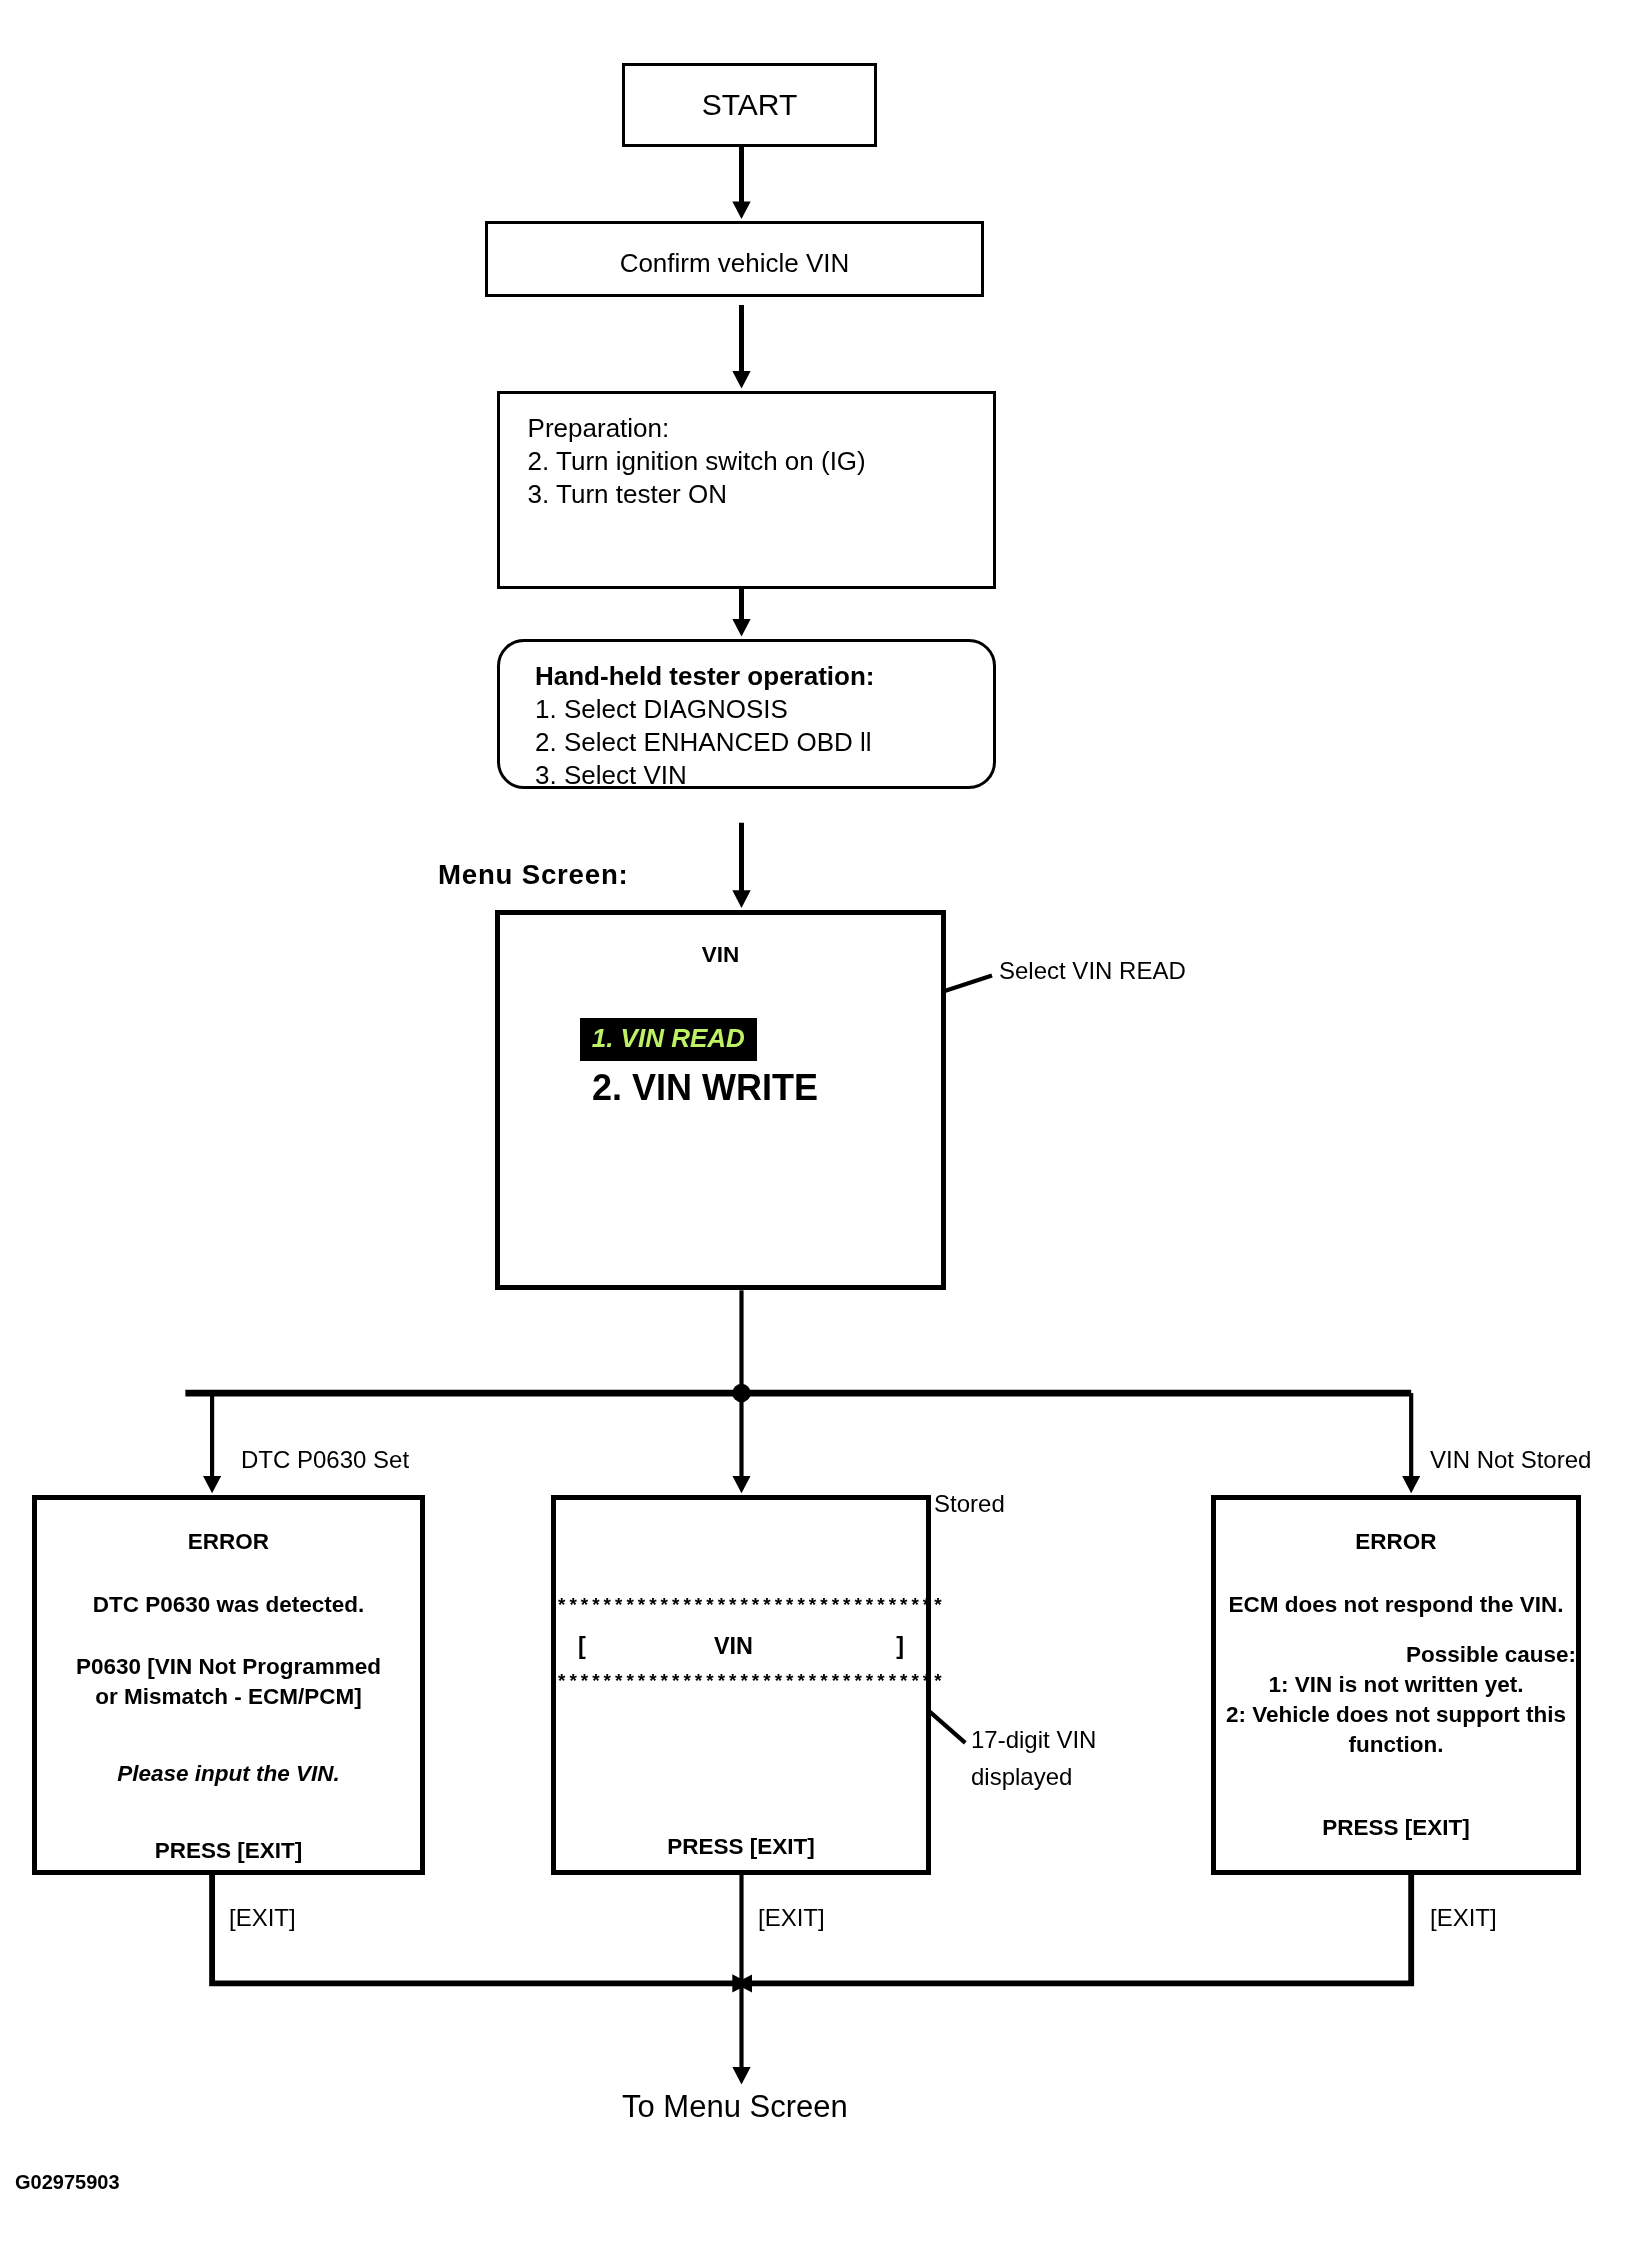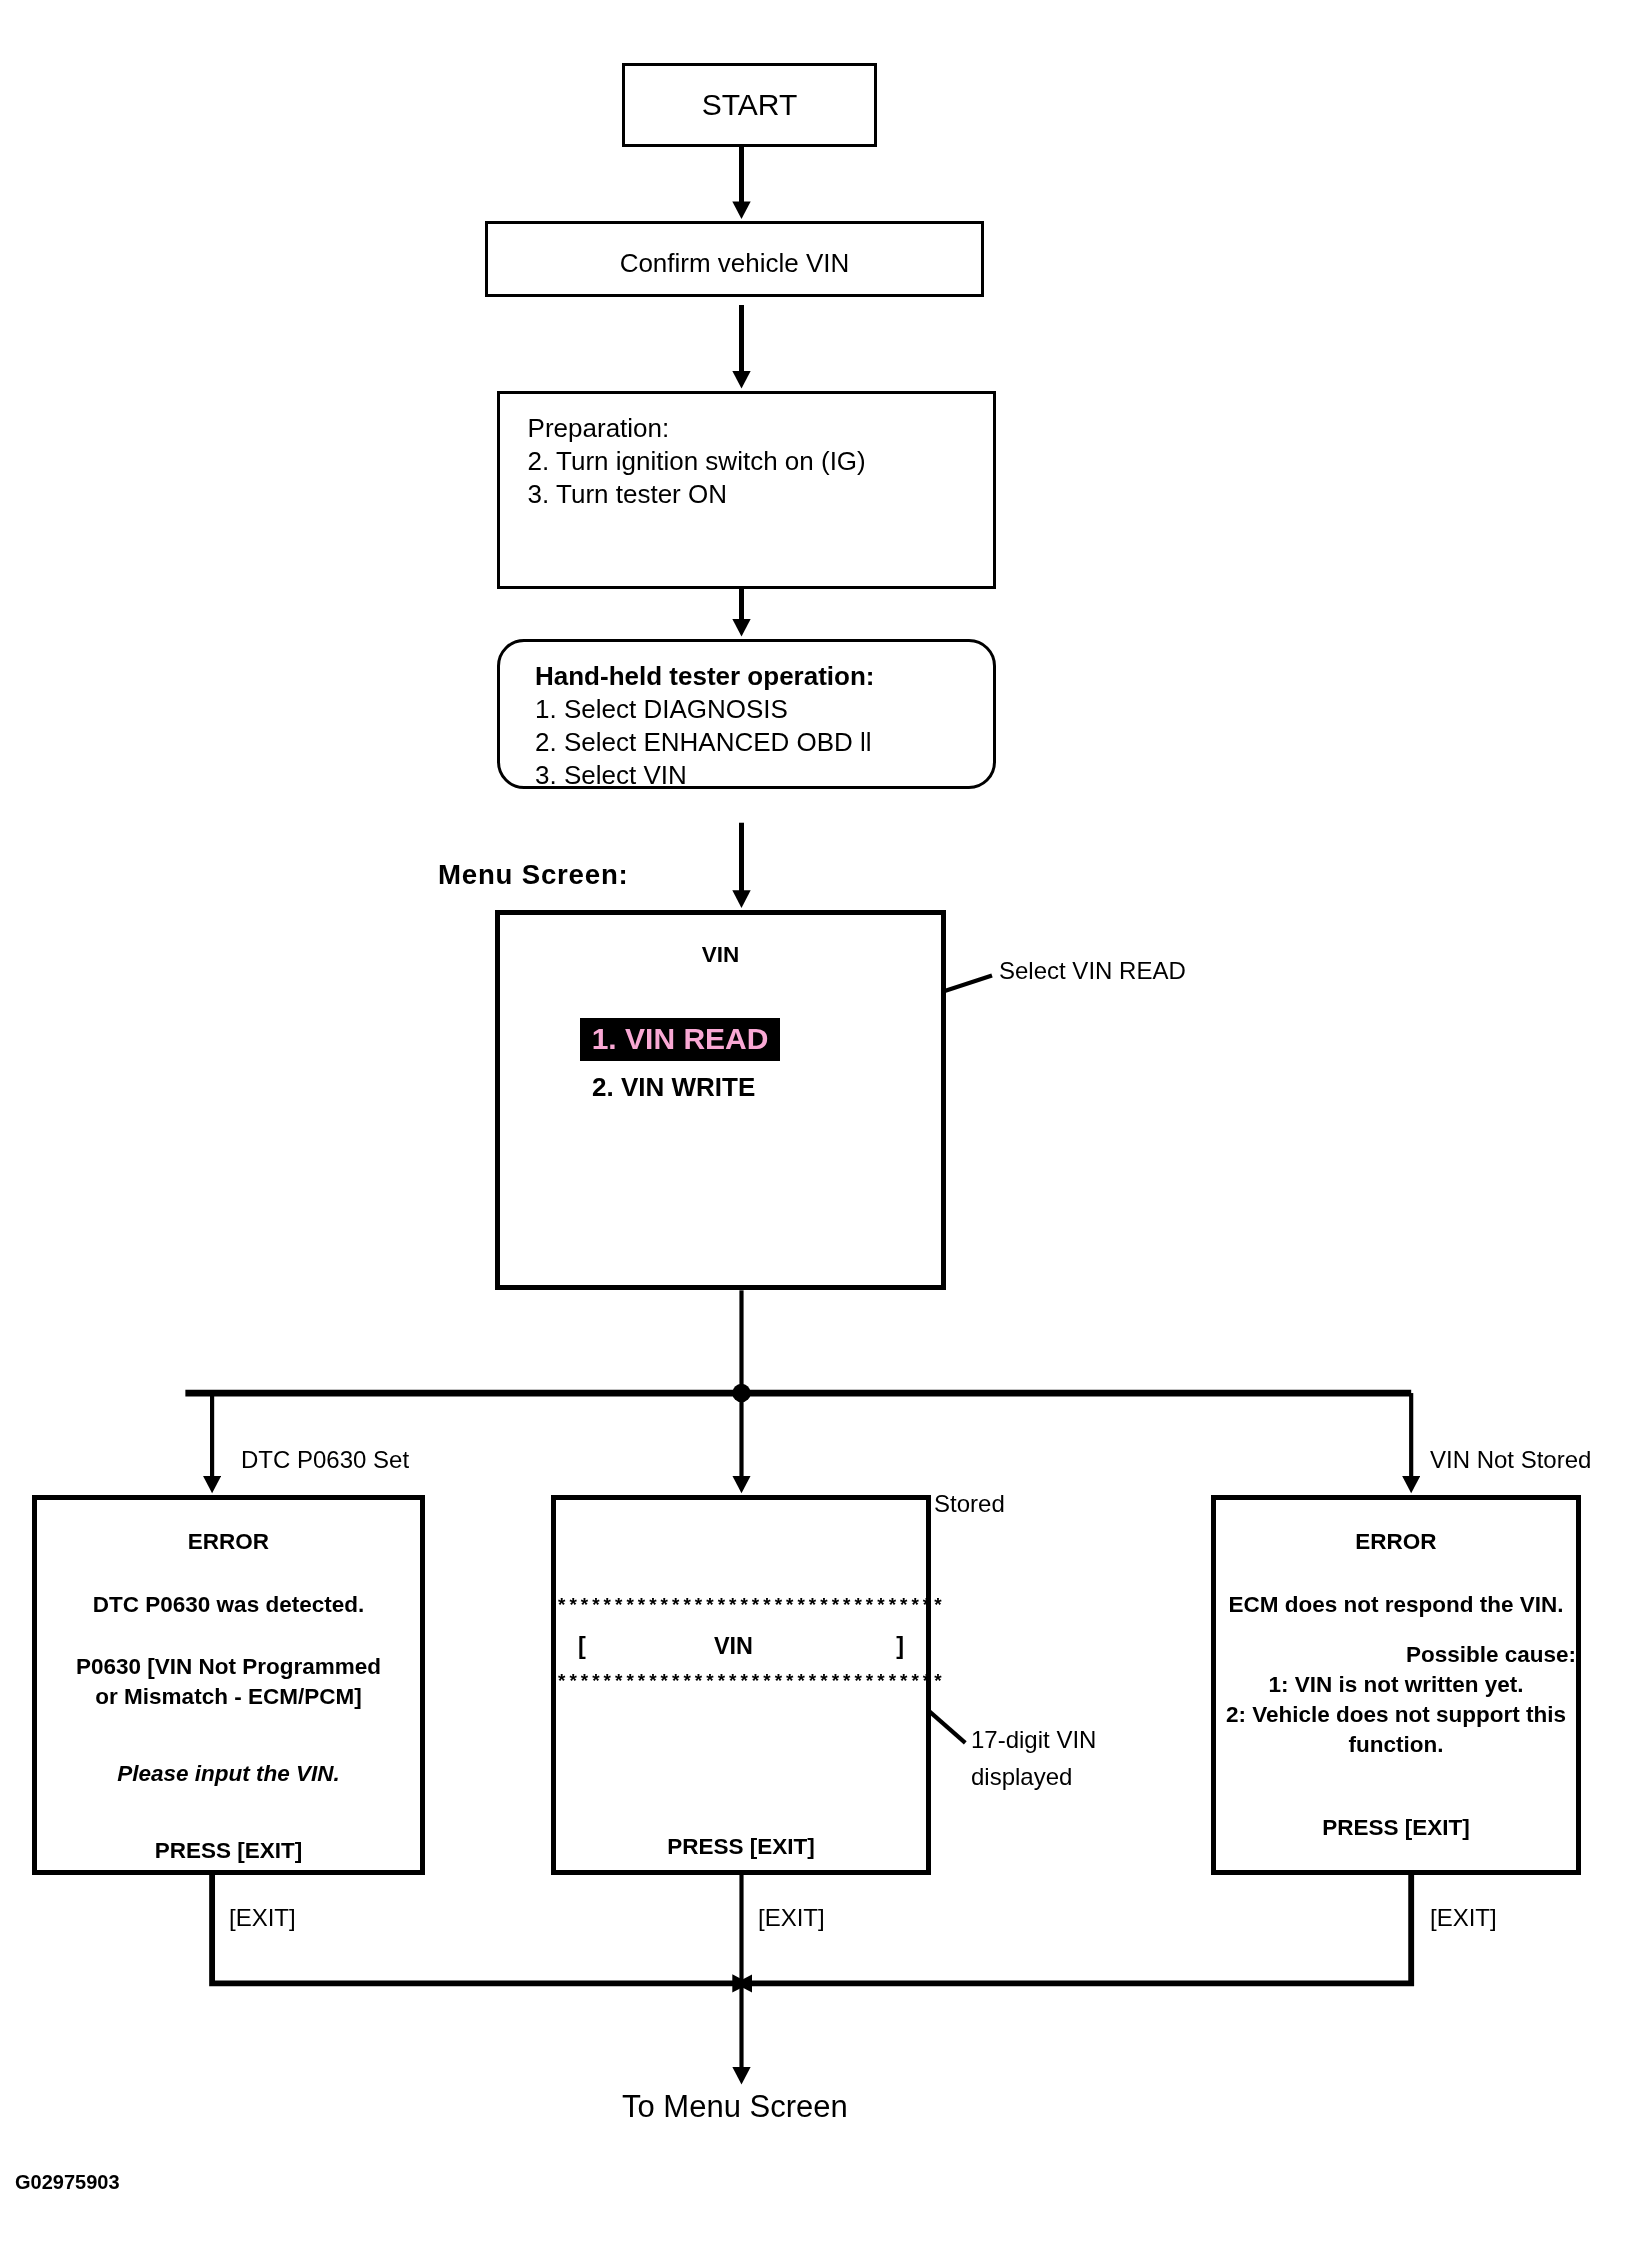--- a/index.html
+++ b/index.html
@@ -20,22 +20,22 @@
   .b{font-weight:bold;}
 
   .label{position:absolute;font-size:24px;line-height:30px;white-space:nowrap;}
 
   .screen-line{font-weight:bold;font-size:22.5px;line-height:30px;text-align:center;}
   .mono-ast{font-family:"Liberation Mono",monospace;font-weight:bold;
             font-size:19px;line-height:25px;letter-spacing:0px;text-align:center;}
   .vinrow{font-weight:bold;font-size:23.4px;line-height:28px;
           display:flex;justify-content:space-between;padding:0 22px;}
 
-  .hl{display:inline-block;background:#000;color:#f9a8d4;font-weight:bold;
-      font-size:30px;line-height:33px;padding:4.2px 11.7px 5.8px 11.7px;}
+  .hl{display:inline-block;background:#000;color:#bef264;font-weight:bold;
+      font-size:26px;line-height:33px;padding:4.2px 11.7px 5.8px 11.7px;font-style:italic;}
 
   .footer{position:absolute;left:15px;top:2171px;font-size:20px;font-weight:bold;
           font-family:"Liberation Sans",sans-serif;}
 </style>
 </head>
 <body>
 
 <div id="canvas">
 
   <svg class="lines" viewBox="0 0 1976 2694" xmlns="http://www.w3.org/2000/svg">
@@ -96,21 +96,21 @@
     <div class="t31 lft">3. Select VIN</div>
   </div>
 
   <div class="label b" style="left:438px;top:860px;font-size:27.6px;letter-spacing:0.8px;">Menu Screen:</div>
 
   <div class="box thick" style="left:495px;top:910px;width:451px;height:380px;">
     <div class="screen-line" style="margin-top:25px;">VIN</div>
     <div style="margin-top:48px;padding-left:80px;">
       <span class="hl">1. VIN READ</span>
     </div>
-    <div class="b" style="font-size:26px;line-height:33px;padding-left:92px;margin-top:10px;">2. VIN WRITE</div>
+    <div class="b" style="font-size:36px;line-height:33px;padding-left:92px;margin-top:10px;">2. VIN WRITE</div>
   </div>
 
   <div class="label" style="left:999px;top:956px;">Select VIN READ</div>
 
   <div class="label" style="left:241px;top:1445px;">DTC P0630 Set</div>
   <div class="label" style="left:770px;top:1445px;margin-top:44px;">VIN Previously Stored</div>
   <div class="label" style="left:1430px;top:1445px;">VIN Not Stored</div>
 
   <div class="box thick" style="left:32px;top:1495px;width:393px;height:380px;">
     <div class="screen-line" style="margin-top:27px;">ERROR</div>

